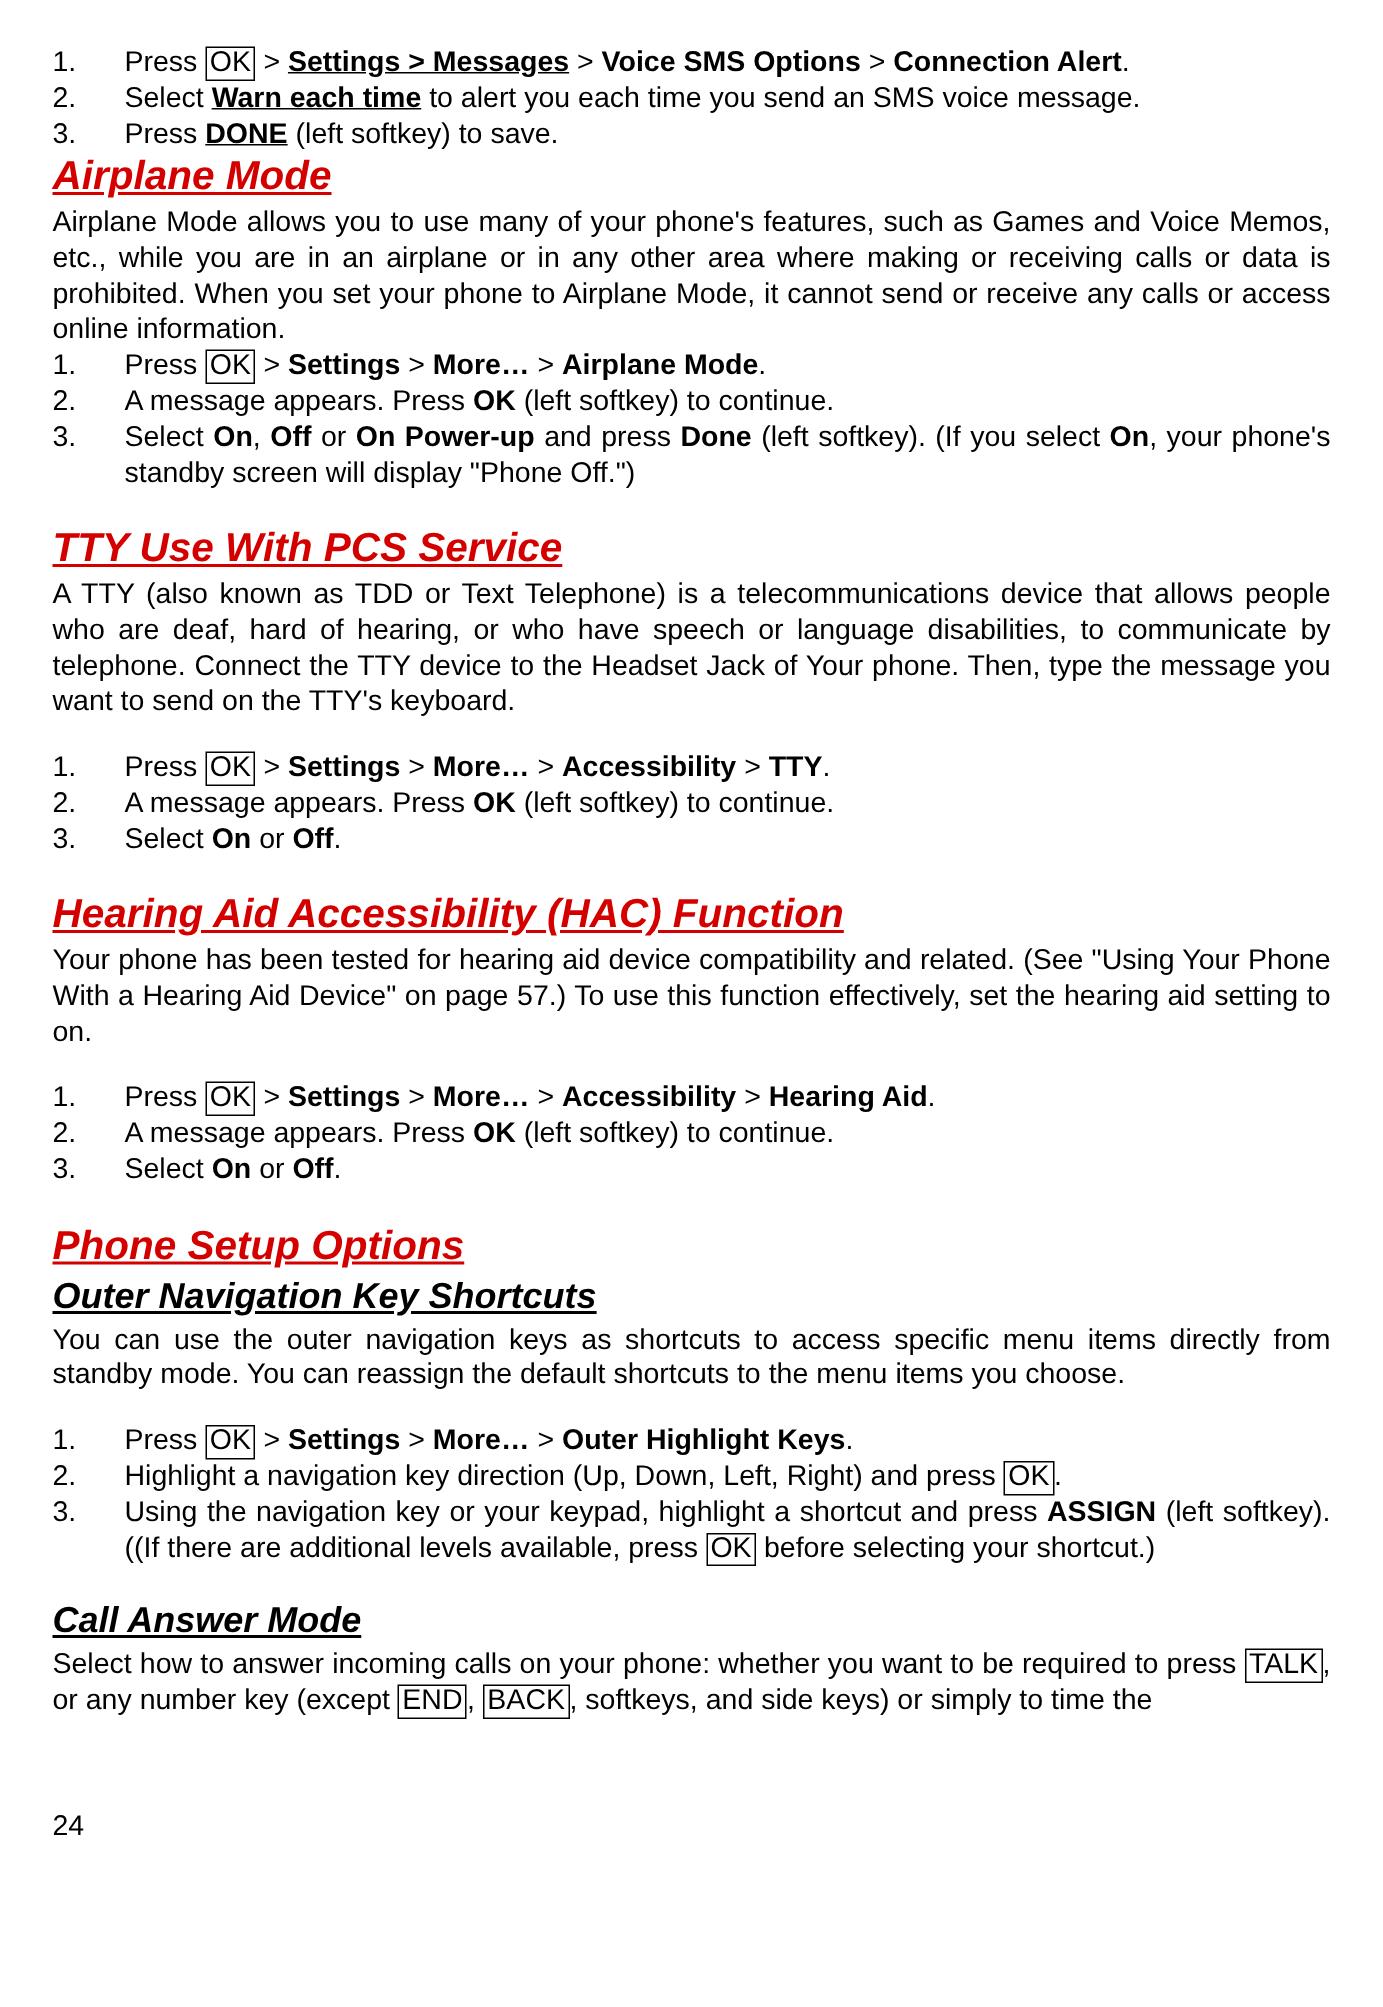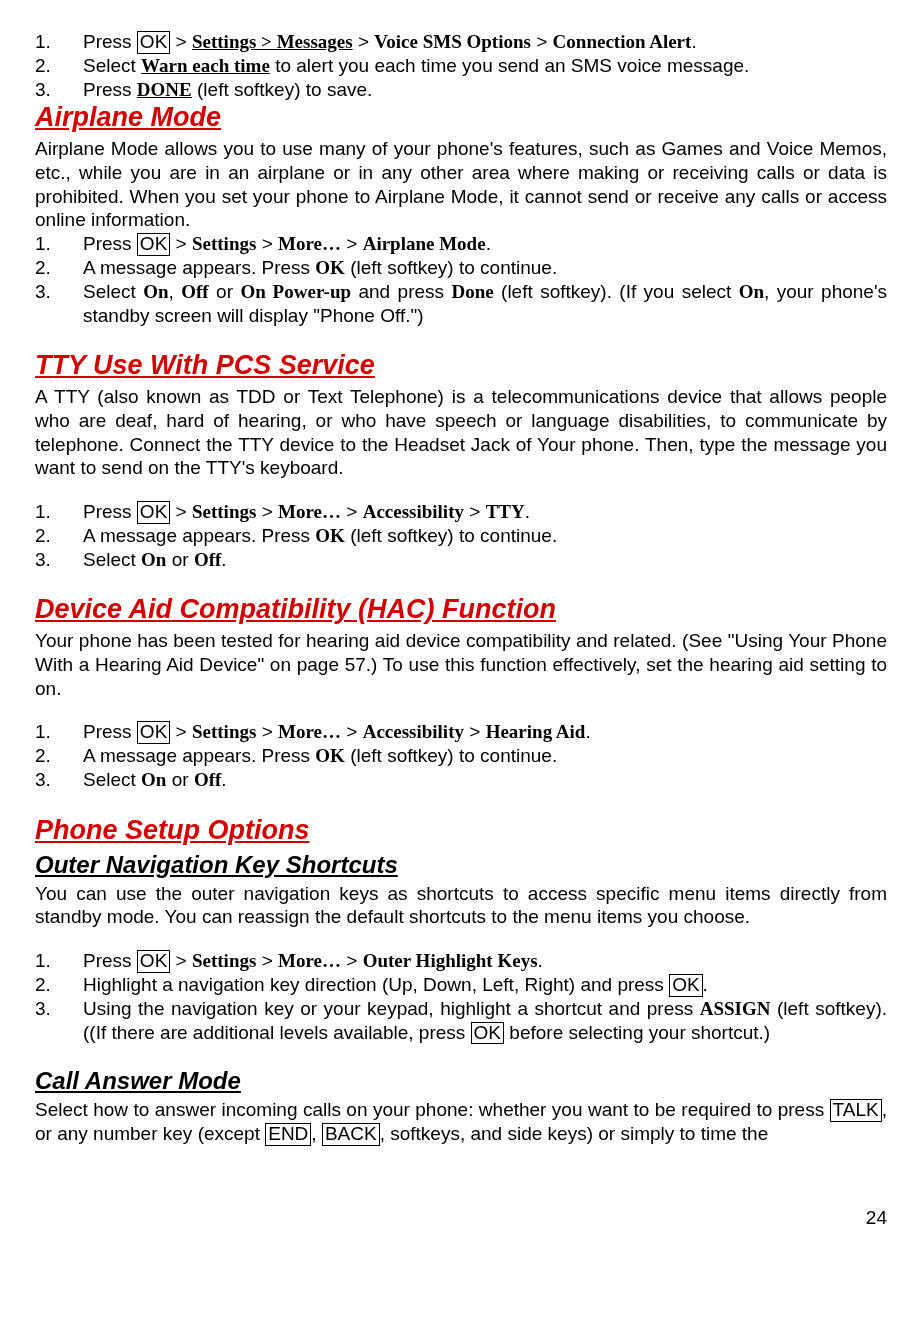--- a/index.html
+++ b/index.html
@@ -54,26 +54,26 @@
       padding-right: 18px;
     }
     ol li > * { text-indent: 0; }
     .key {
       border: 1px solid #000;
       padding: 0 2px;
       display: inline-block;
       text-indent: 0;
       line-height: 1.1;
     }
-    .b { font-weight: bold; font-family: Liberation Serif, serif; }
+    .b { font-weight: bold; }
     .u { text-decoration: underline; }
     .spacer { height: 22px; }
     .spacer-sm { height: 20px; }
     .page-num {
-      text-align: right;
+      text-align: left;
       margin-top: 60px;
       font-size: 19px;
     }
   </style>
 </head>
 <body>
 
 <ol>
   <li><span>Press </span><span class="key">OK</span><span> &gt; </span><span class="b u">Settings &gt; Messages</span><span> &gt; </span><span class="b">Voice SMS Options</span><span> &gt; </span><span class="b">Connection Alert</span><span>.</span></li>
   <li><span>Select </span><span class="b u">Warn each time</span><span> to alert you each time you send an SMS voice message.</span></li>
@@ -94,21 +94,21 @@
 <p>A TTY (also known as TDD or Text Telephone) is a telecommunications device that allows people who are deaf, hard of hearing, or who have speech or language disabilities, to communicate by telephone. Connect the TTY device to the Headset Jack of Your phone. Then, type the message you want to send on the TTY's keyboard.</p>
 <div class="spacer-sm"></div>
 <ol>
   <li><span>Press </span><span class="key">OK</span><span> &gt; </span><span class="b">Settings</span><span> &gt; </span><span class="b">More…</span><span> &gt; </span><span class="b">Accessibility</span><span> &gt; </span><span class="b">TTY</span><span>.</span></li>
   <li><span>A message appears. Press </span><span class="b">OK</span><span> (left softkey) to continue.</span></li>
   <li><span>Select </span><span class="b">On</span><span> or </span><span class="b">Off</span><span>.</span></li>
 </ol>
 
 <div class="spacer"></div>
 
-<h2 class="heading-red">Device Aid Compatibility (HAC) Function</h2>
+<h2 class="heading-red">Hearing Aid Accessibility (HAC) Function</h2>
 <p>Your phone has been tested for hearing aid device compatibility and related. (See "Using Your Phone With a Hearing Aid Device" on page 57.) To use this function effectively, set the hearing aid setting to on.</p>
 <div class="spacer-sm"></div>
 <ol>
   <li><span>Press </span><span class="key">OK</span><span> &gt; </span><span class="b">Settings</span><span> &gt; </span><span class="b">More…</span><span> &gt; </span><span class="b">Accessibility</span><span> &gt; </span><span class="b">Hearing Aid</span><span>.</span></li>
   <li><span>A message appears. Press </span><span class="b">OK</span><span> (left softkey) to continue.</span></li>
   <li><span>Select </span><span class="b">On</span><span> or </span><span class="b">Off</span><span>.</span></li>
 </ol>
 
 <div class="spacer"></div>
 

